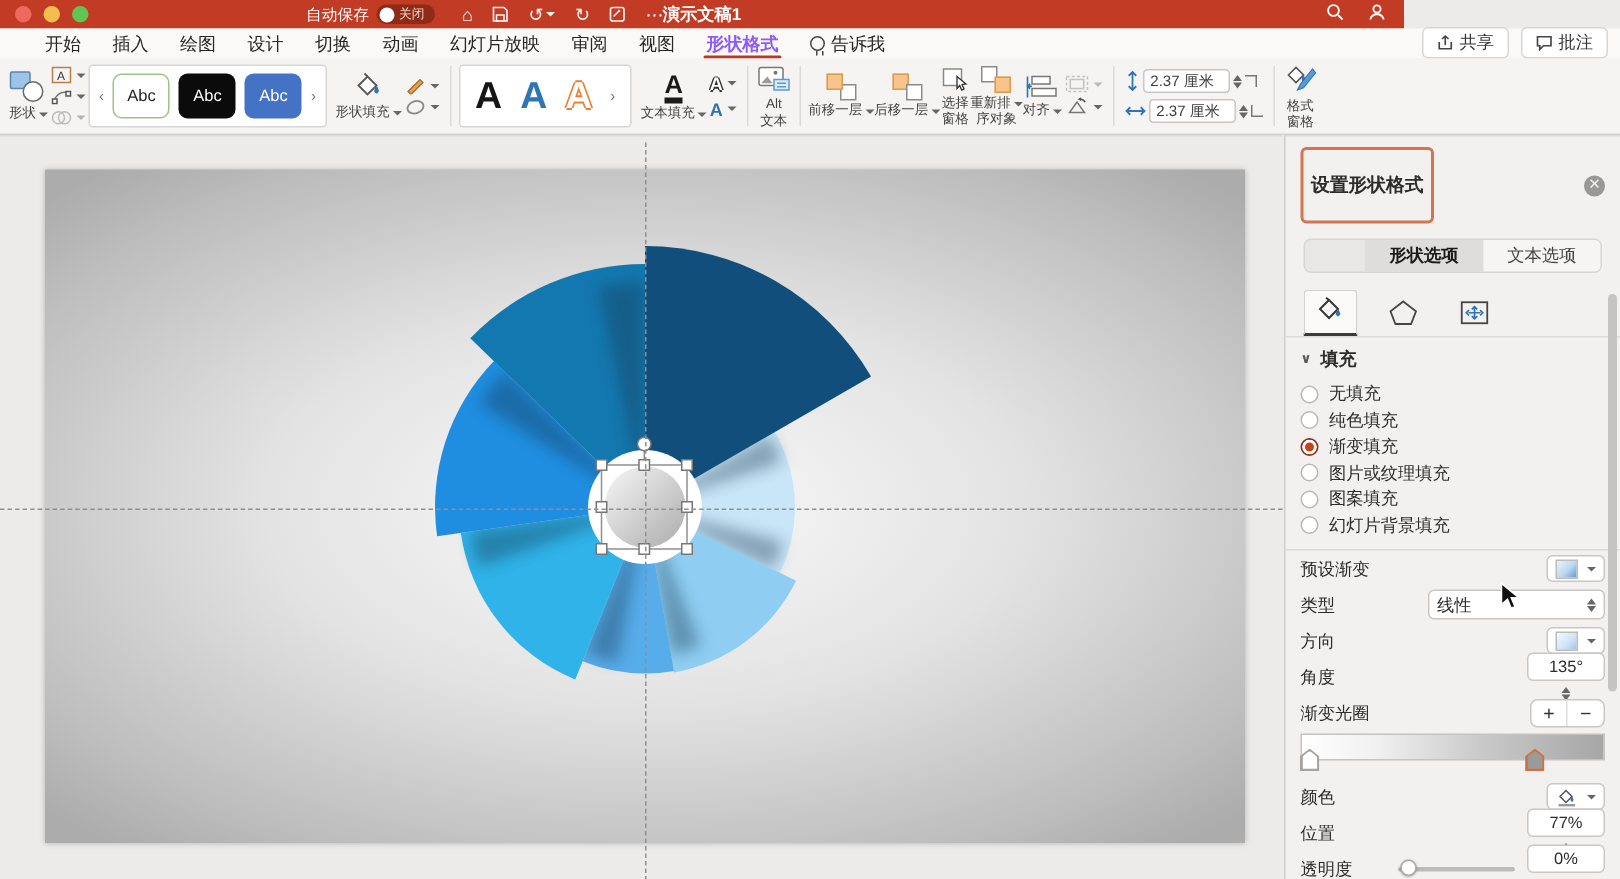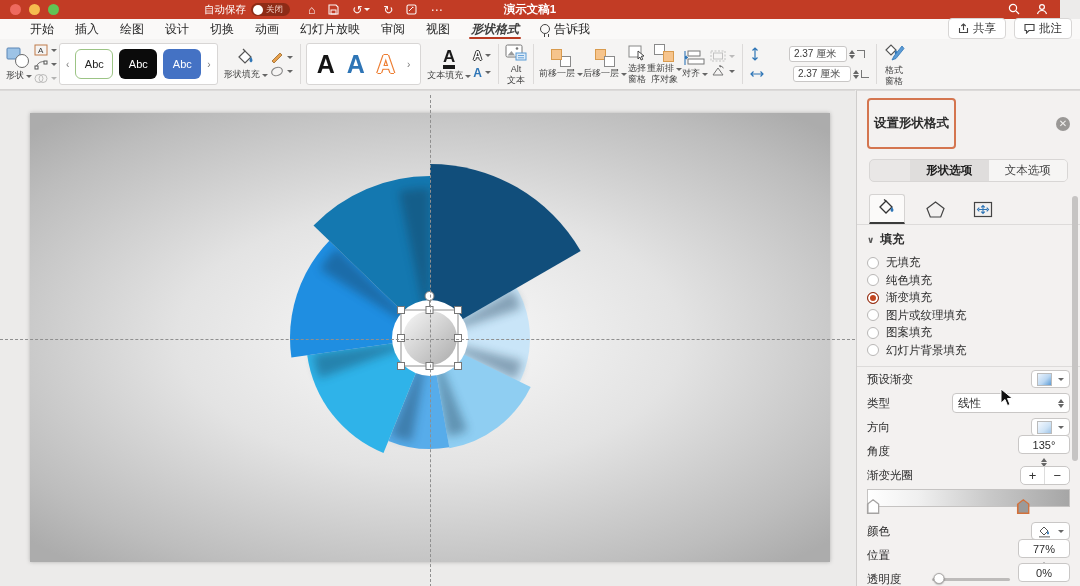--- a/index.html
+++ b/index.html
@@ -1,21 +1,21 @@
 <!DOCTYPE html>
 <html><head>
 <meta charset="utf-8">
 <style>
   * { margin:0; padding:0; box-sizing:border-box; }
   html,body { width:1080px; height:586px; overflow:hidden;
     font-family:"Liberation Sans","DejaVu Sans",sans-serif; }
   .app { position:relative; width:1080px; height:586px; background:#ECEBEA; }
 
   
-  .titlebar { position:absolute; left:0; top:0; width:1060px; height:19px;
+  .titlebar { position:absolute; left:0; top:0; width:936px; height:19px;
     background:#C23C25; display:flex; align-items:center; color:#fff; font-size:11px; }
   .lights { display:flex; gap:8px; margin-left:10px; }
   .light { width:11px; height:11px; border-radius:50%; }
   .light.r{background:#EE6A5F;} .light.y{background:#F5BD4F;} .light.g{background:#61C454;}
   .autosave { display:flex; align-items:center; gap:5px; margin-left:145px; }
   .as-label { font-size:10.5px; }
   .as-toggle { display:flex; align-items:center; gap:3px; background:#8E2B16;
     border-radius:8px; padding:1px 7px 1px 2px; height:13px; }
   .as-knob { width:10px; height:10px; background:#fff; border-radius:50%; }
   .as-state { font-size:8.5px; color:#f3cfc6; }
@@ -24,21 +24,21 @@
   .tb-title { position:absolute; left:0; right:0; text-align:center; font-size:11.5px;
     font-weight:bold; pointer-events:none; }
   .tb-right { position:absolute; right:12px; top:0; height:19px; display:flex;
     align-items:center; gap:16px; }
 
   
   .menubar { position:absolute; left:0; top:19px; width:1080px; height:20px;
     background:#FAF9F8; display:flex; align-items:center; gap:21px; padding-left:30px;
     font-size:12px; color:#262626; }
   .menu-tab { position:relative; height:20px; display:flex; align-items:center; gap:4px; cursor:default; }
-  .menu-tab.active { color:#404040; font-weight:bold;font-style:italic; }
+  .menu-tab.active { color:#8b5cf6; font-weight:bold; }
   .menu-tab.active::after { content:""; position:absolute; left:-2px; right:-2px; bottom:0;
     height:2.5px; background:#B93A21; border-radius:2px; }
   .bulb { width:10px; height:10px; border:1.2px solid #444; border-radius:50%; position:relative; }
   .bulb::after { content:""; position:absolute; left:2.6px; top:9px; width:3px; height:3px;
     border-left:1.2px solid #444; border-right:1.2px solid #444; }
   .mb-buttons { position:absolute; right:8px; top:-1px; display:flex; gap:8px; }
   .mb-btn { display:flex; align-items:center; gap:4px; background:#fff; border:1px solid #D8D6D5;
     border-radius:4px; padding:2px 9px; font-size:11.5px; color:#333; }
 
   
@@ -67,21 +67,21 @@
   .bigA { font-size:17px; font-weight:bold; color:#1a1a1a; border-bottom:4px solid #1a1a1a;
     line-height:1; padding-bottom:0; }
   .smA { font-size:12px; font-weight:bold; }
   .sq { display:inline-block; width:11px; height:11px; border:1px solid #8a8a8a; background:#fff; }
   .sq.or { background:#F6C48C; border-color:#D99B4E; }
   .stack2 { position:relative; width:20px; height:18px; }
   .stack2 .a { position:absolute; left:0; top:0; }
   .stack2 .b { position:absolute; right:0; bottom:0; }
   .sizefield { display:flex; align-items:center; gap:2px; }
   .numbox { background:#fff; border:1px solid #C9C7C6; border-radius:3px; font-size:10px;
-    padding:1px 4px; width:58px; height:16px; display:flex; align-items:center;margin-left:27px; }
+    padding:1px 4px; width:58px; height:16px; display:flex; align-items:center; }
   .stepper { display:flex; flex-direction:column; gap:1px; }
   .tri-u { width:0; height:0; border-left:3px solid transparent; border-right:3px solid transparent;
     border-bottom:4px solid #666; }
   .tri-d { width:0; height:0; border-left:3px solid transparent; border-right:3px solid transparent;
     border-top:4px solid #666; }
   .corner-tl { width:8px; height:8px; border-top:1.5px solid #777; border-right:1.5px solid #777; }
   .corner-bl { width:8px; height:8px; border-bottom:1.5px solid #777; border-left:1.5px solid #777; }
 
   
   .canvas { position:absolute; left:0; top:90px; width:855px; height:496px;

